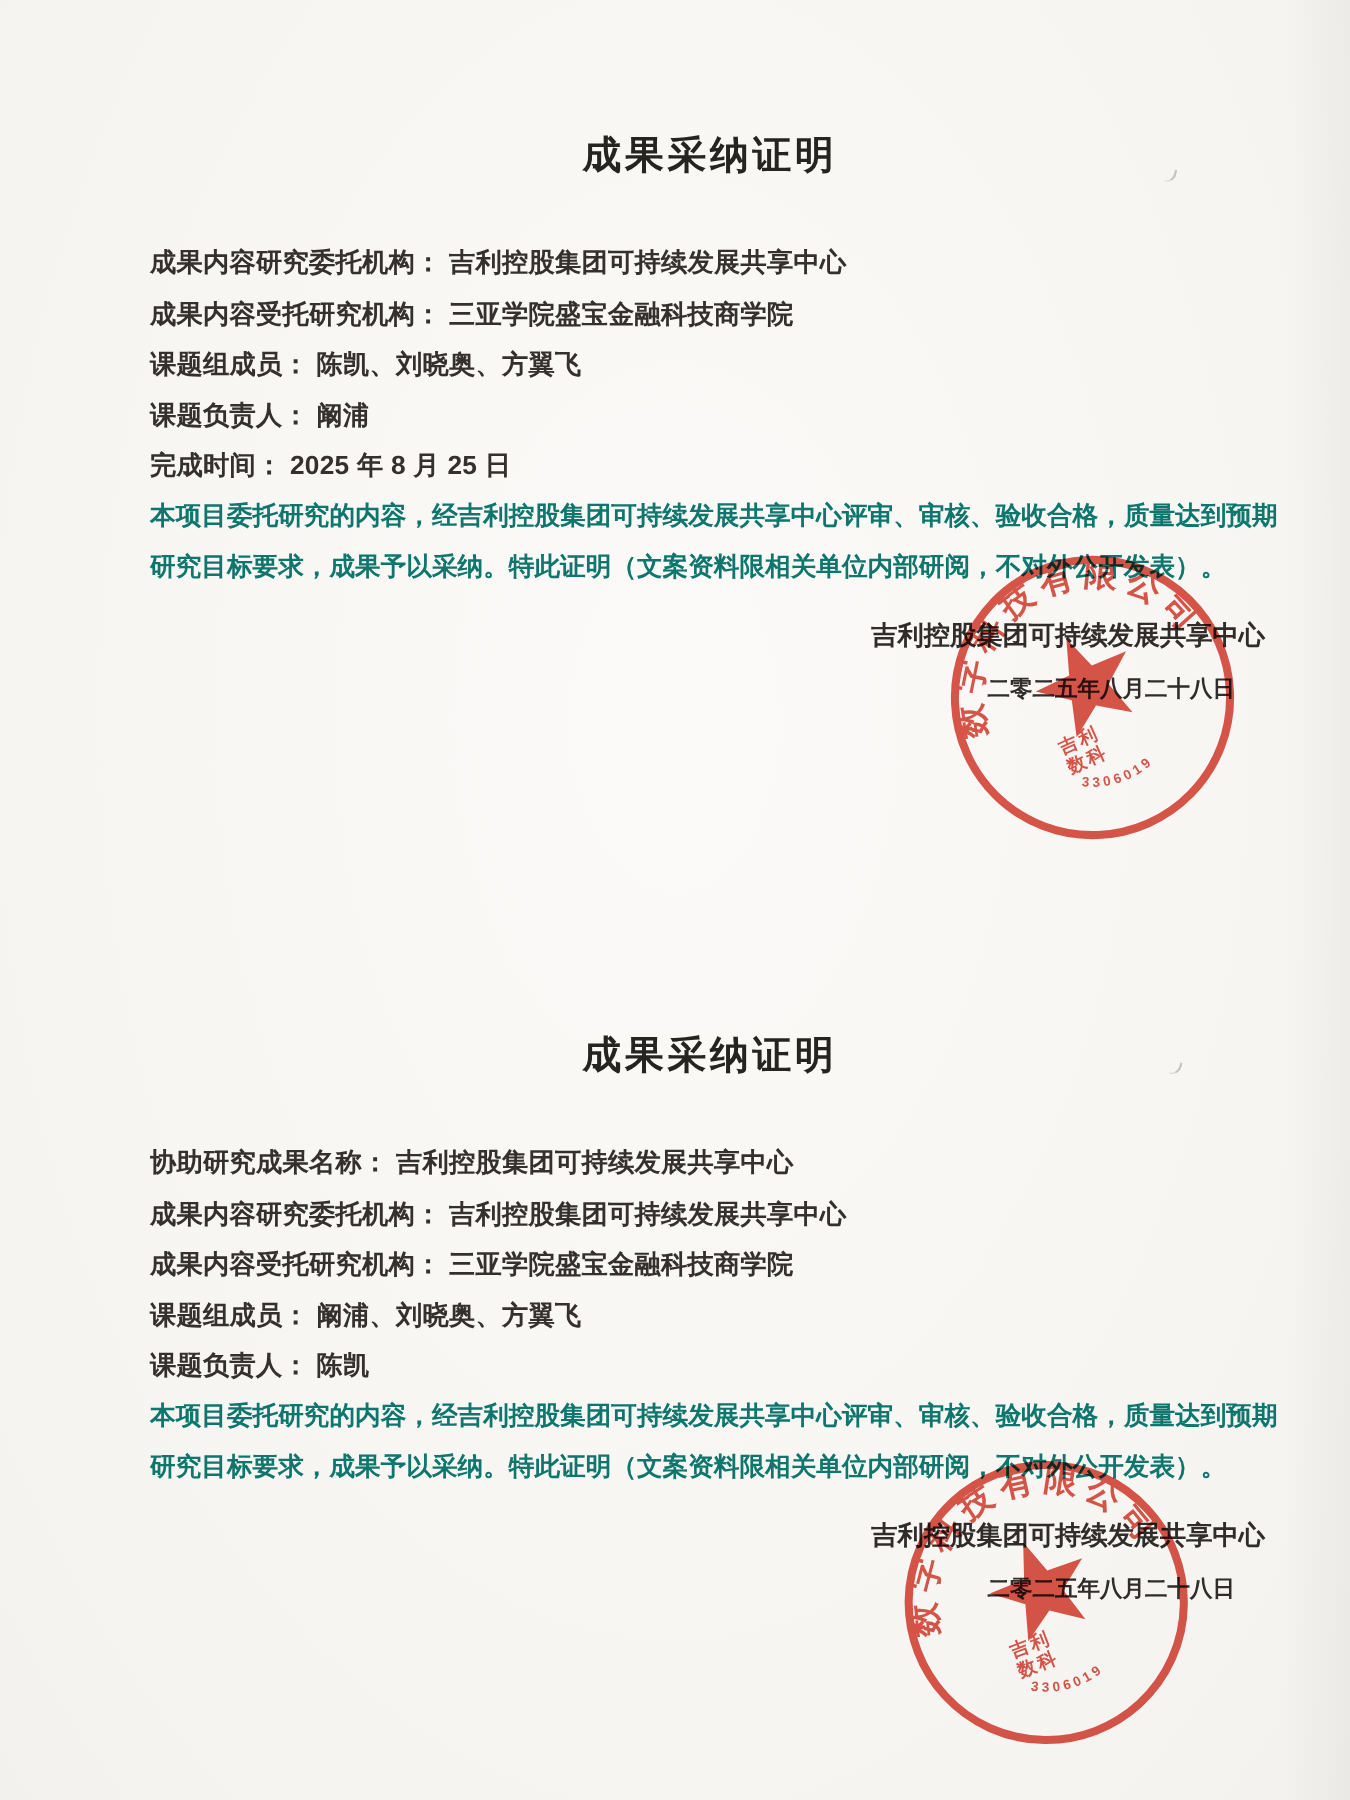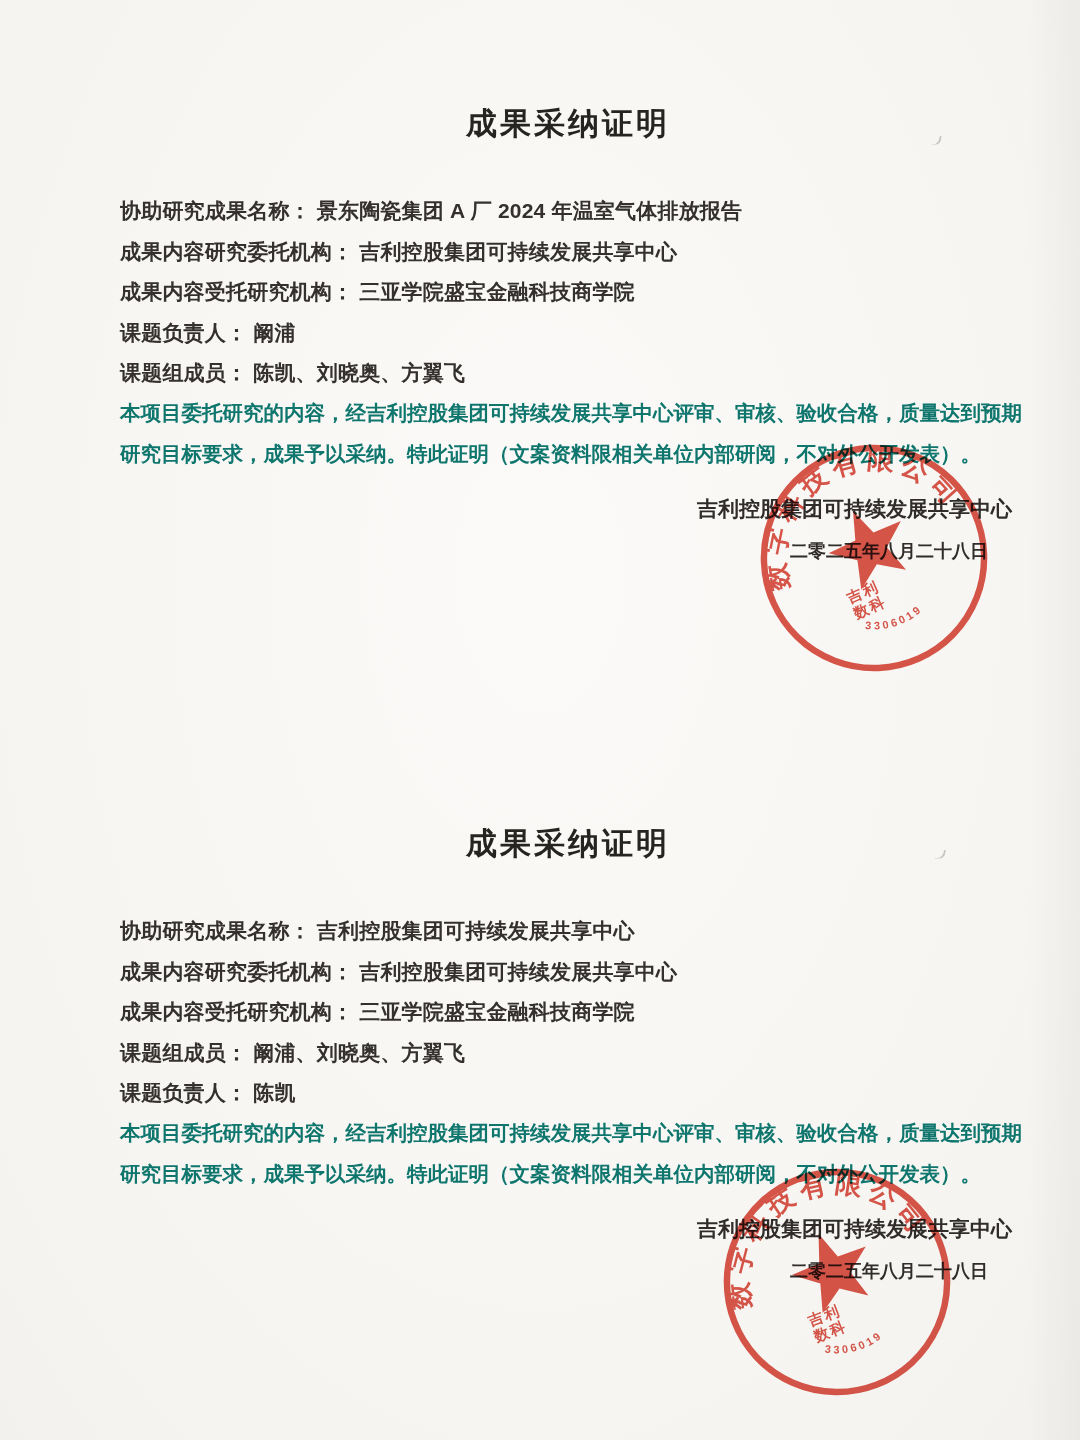--- a/index.html
+++ b/index.html
@@ -63,33 +63,33 @@
 </style>
 </head>
 <body>
 
 <div class="page">
 
   <section class="cert" id="cert-1">
     <h1 class="cert-title">成果采纳证明</h1>
     <div class="fields">
       <div class="line">
-        <span class="lbl">协助研究成果名称：</span><span class="val">景东陶瓷集团 A 厂 2024 年温室气体排放报告</span>
-      </div>
-      <div class="line">
         <span class="lbl">成果内容研究委托机构：</span><span class="val">吉利控股集团可持续发展共享中心</span>
       </div>
       <div class="line">
         <span class="lbl">成果内容受托研究机构：</span><span class="val">三亚学院盛宝金融科技商学院</span>
       </div>
       <div class="line">
+        <span class="lbl">课题组成员：</span><span class="val">陈凯、刘晓奥、方翼飞</span>
+      </div>
+      <div class="line">
         <span class="lbl">课题负责人：</span><span class="val">阚浦</span>
       </div>
       <div class="line">
-        <span class="lbl">课题组成员：</span><span class="val">陈凯、刘晓奥、方翼飞</span>
+        <span class="lbl">完成时间：</span><span class="val">2025 年 8 月 25 日</span>
       </div>
     </div>
     <p class="body-par">本项目委托研究的内容，经吉利控股集团可持续发展共享中心评审、审核、验收合格，质量达到预期研究目标要求，成果予以采纳。特此证明（文案资料限相关单位内部研阅，不对外公开发表）。</p>
     <div class="sig">
       <div class="sig-org">吉利控股集团可持续发展共享中心</div>
       <div class="sig-date">二零二五年八月二十八日</div>
     </div>
   </section>
 
   <section class="cert" id="cert-2">

